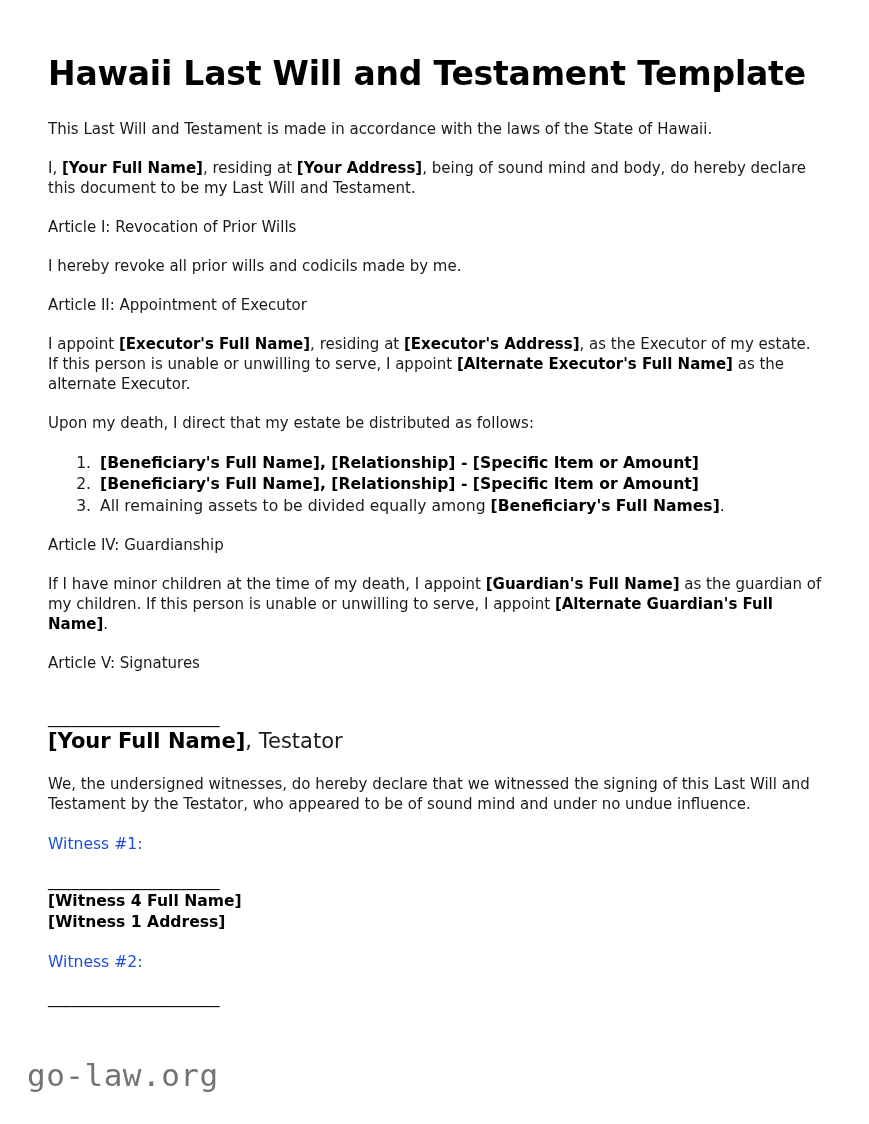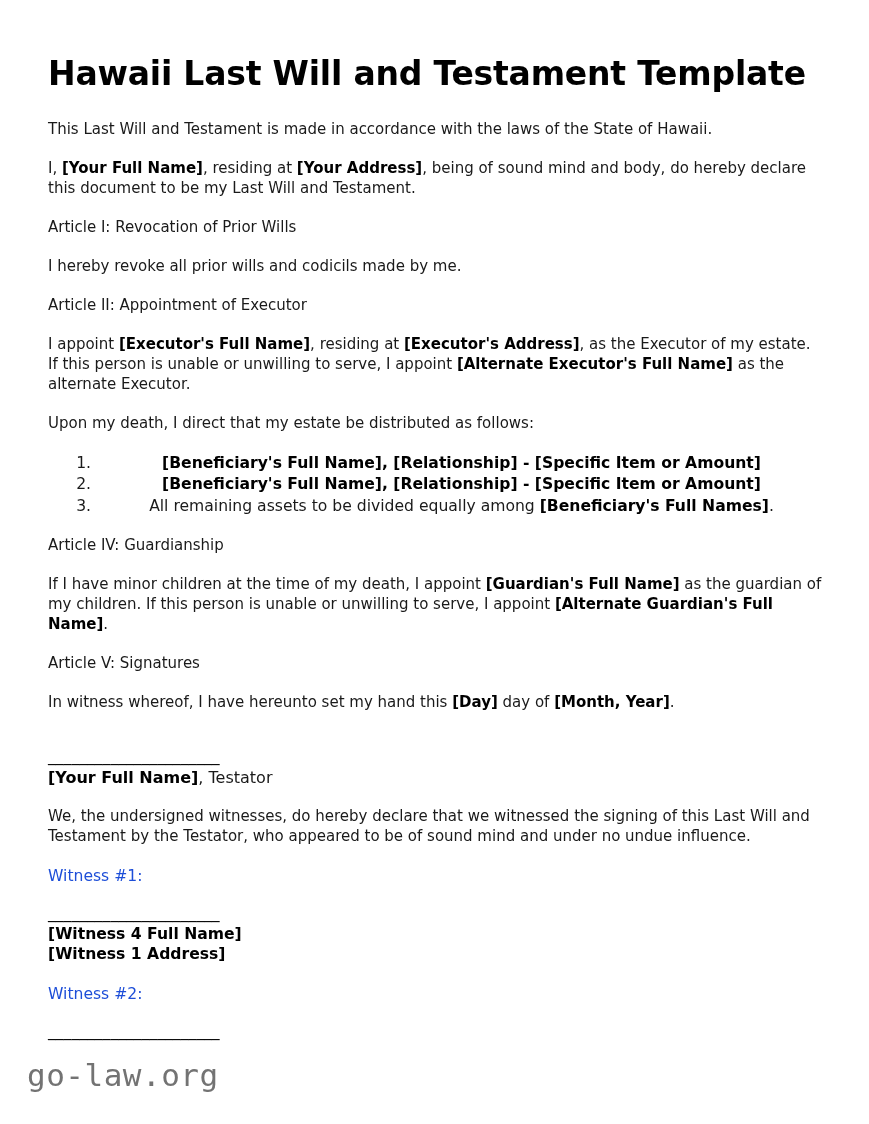--- a/index.html
+++ b/index.html
@@ -51,42 +51,41 @@
   ol.bequests {
     margin: 0 0 19px 0;
     padding-left: 44px;
     font-size: 15.6px;
     line-height: 1.33;
     color: #1a1a1a;
   }
   ol.bequests li {
     margin: 0 0 1px 4px;
     padding-left: 4px;
-    text-align: center;
   }
   .sig-line {
     font-size: 15.6px;
     line-height: 1.0;
     letter-spacing: 0px;
     margin: 0 0 2px 0;
     color: #000;
     white-space: pre;
     font-family: "DejaVu Sans", "Liberation Sans", sans-serif;
   }
   .sig-block {
     margin: 0 0 19px 0;
   }
   .sig-block.tight {
     margin: 0 0 19px 0;
   }
   .spacer-before-sig {
     height: 18px;
   }
   .sig-name {
-    font-size: 16px;
+    font-size: 21px;
     line-height: 1.33;
     margin: 0;
     color: #1a1a1a;
   }
   .witness-lines {
     font-size: 15.6px;
     line-height: 1.33;
     margin: 0;
     font-weight: bold;
     color: #000;
@@ -137,21 +136,20 @@
       <li><span></span><b>[Beneficiary's Full Name], [Relationship] - [Specific Item or Amount]</b><span></span></li>
       <li><span>All remaining assets to be divided equally among </span><b>[Beneficiary's Full Names]</b><span>.</span></li>
     </ol>
 
     <p class="para">Article IV: Guardianship</p>
 
     <p class="para"><span>If I have minor children at the time of my death, I appoint </span><b>[Guardian's Full Name]</b><span> as the guardian of my children. If this person is unable or unwilling to serve, I appoint </span><b>[Alternate Guardian's Full Name]</b><span>.</span></p>
 
     <p class="para">Article V: Signatures</p>
 
-    <p class="para"><span>In witness whereof, I have hereunto set my hand this </span><b>[Day]</b><span> day of </span><b>[Month, Year]</b><span>.</span></p>
 
     <div class="spacer-before-sig"></div>
 
     <div class="sig-block">
       <div class="sig-line">______________________</div>
       <p class="sig-name"><b>[Your Full Name]</b><span>, Testator</span></p>
     </div>
 
     <p class="para">We, the undersigned witnesses, do hereby declare that we witnessed the signing of this Last Will and Testament by the Testator, who appeared to be of sound mind and under no undue influence.</p>
 

